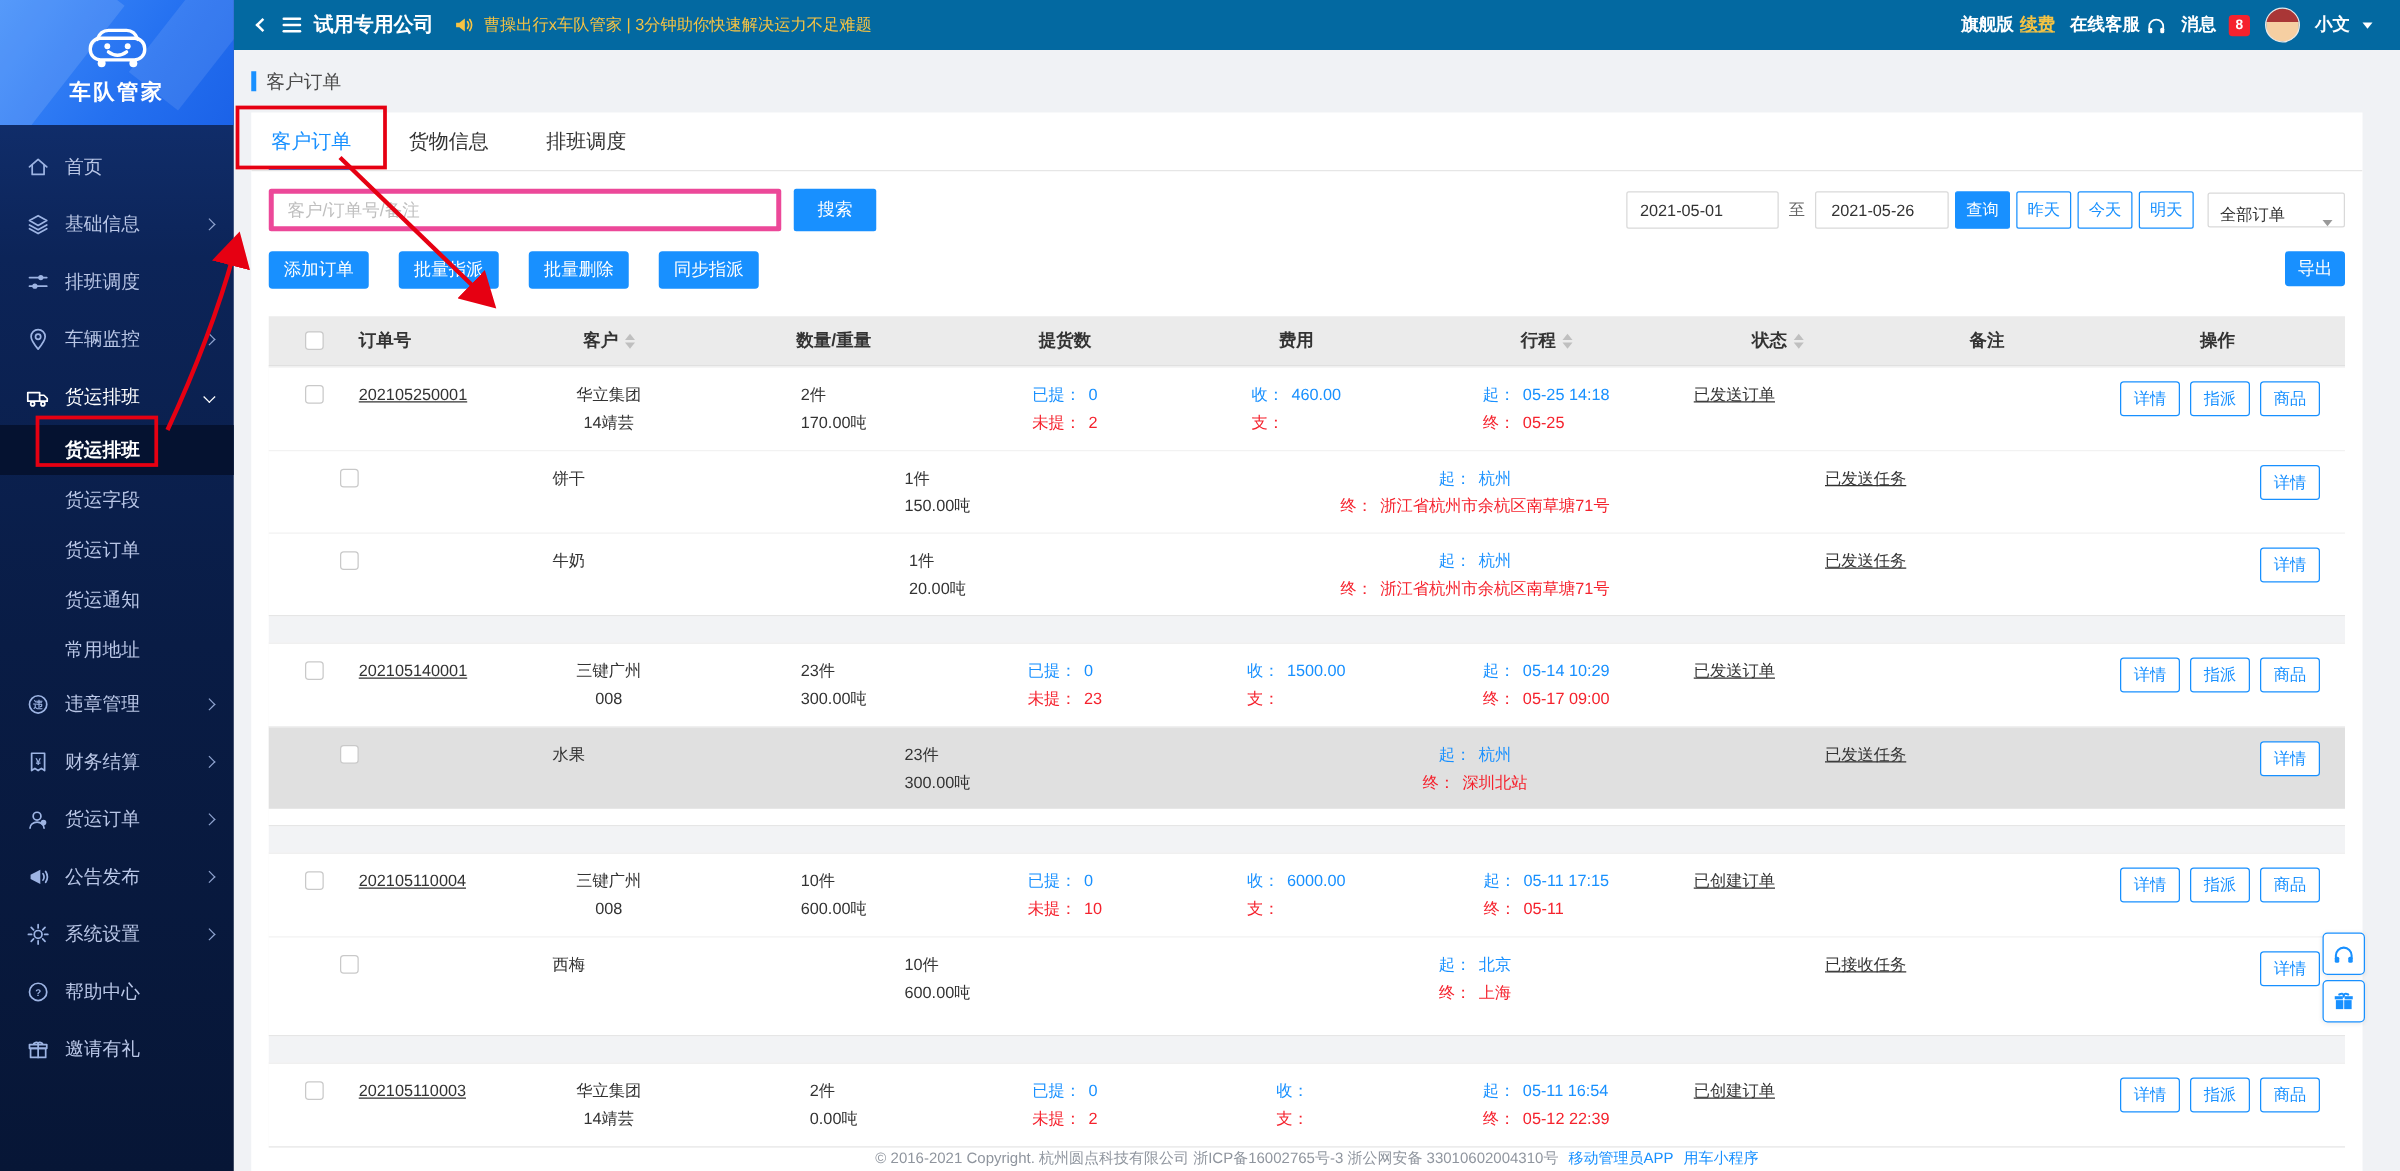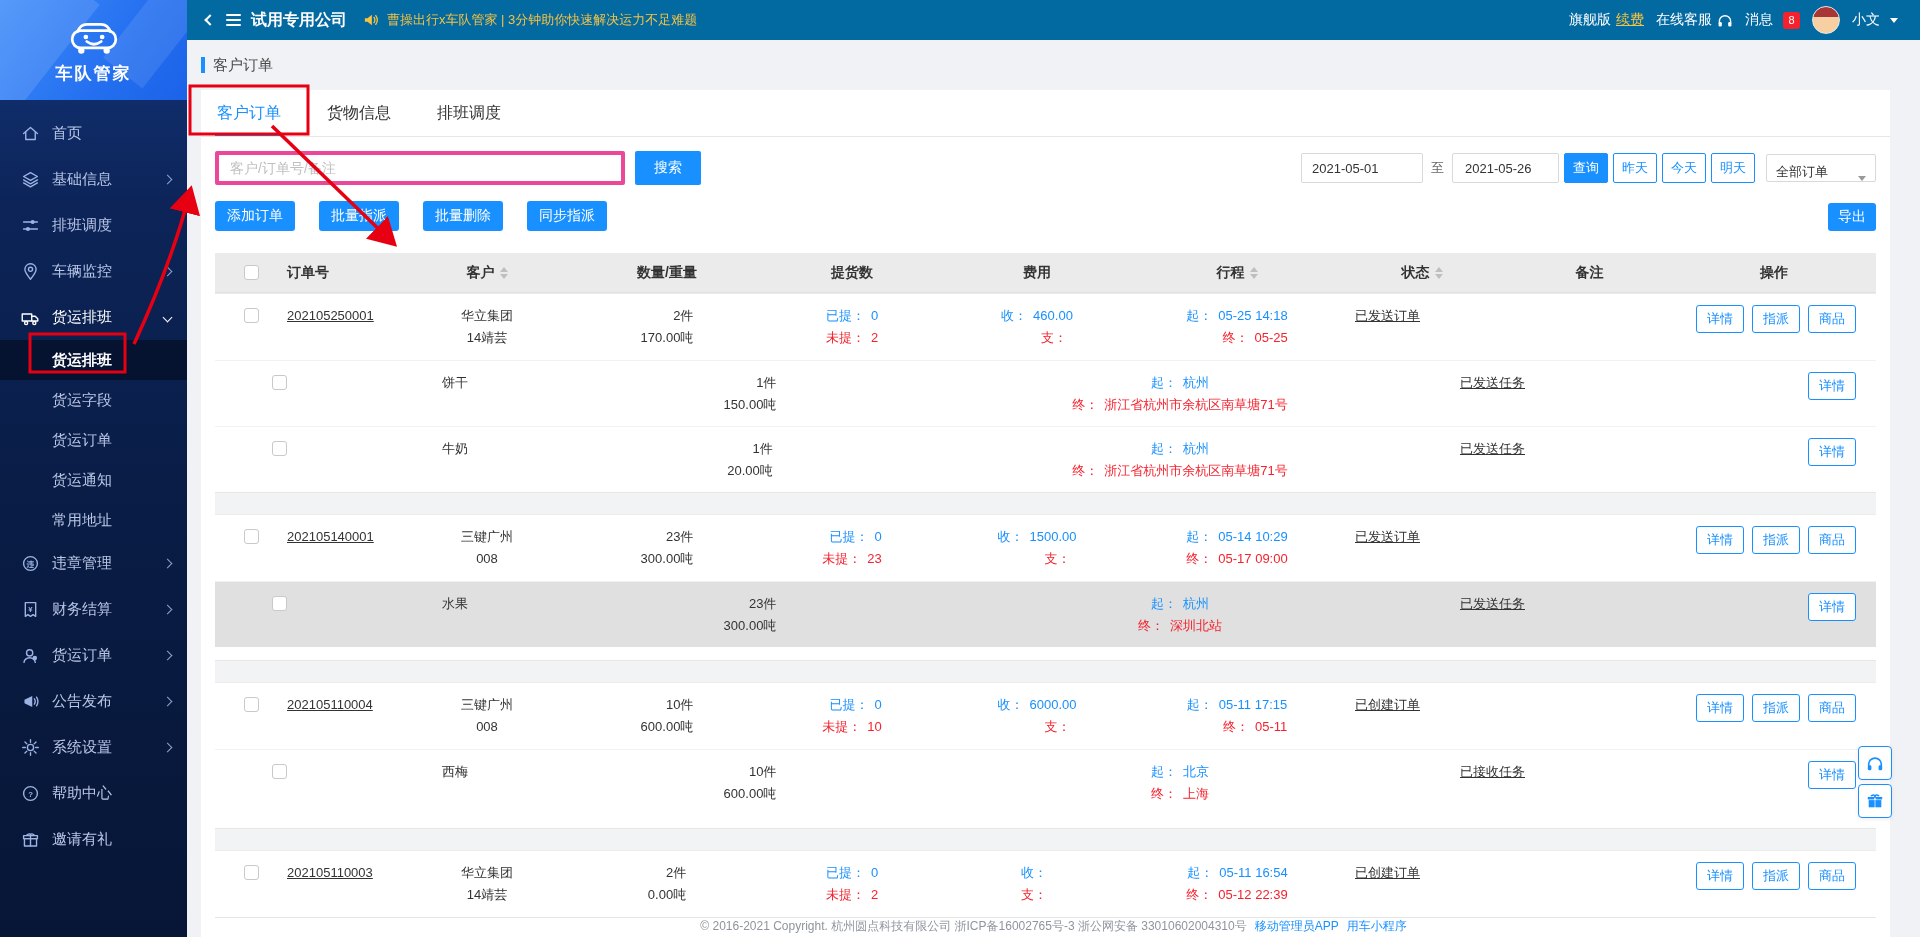--- a/index.html
+++ b/index.html
@@ -26,21 +26,21 @@
   .nav-sub{height:40px;display:flex;align-items:center;padding-left:52px;color:#b9c6e6;font-size:15px;cursor:pointer;}
   .nav-sub.active{background:#051230;color:#fff;font-weight:bold;}
   
   .topbar{position:absolute;left:187px;right:0;top:0;height:40px;background:#0369a1;display:flex;align-items:center;padding:0 22px 0 19px;color:#fff;z-index:4;}
   .tb-collapse{width:8px;height:8px;border-left:2px solid #fff;border-bottom:2px solid #fff;transform:rotate(45deg);margin-right:12px;cursor:pointer;}
   .tb-list{display:flex;flex-direction:column;gap:3px;margin-right:10px;cursor:pointer;}
   .tb-list i{display:block;width:15px;height:2px;background:#fff;border-radius:1px;}
   .tb-company{font-size:16px;font-weight:bold;margin-right:16px;}
   .tb-speaker{margin-right:8px;display:flex;}
   .tb-announce{color:#f6c343;font-size:13px;}
-  .tb-right{margin-left:auto;display:flex;align-items:center;gap:12px;font-size:14px;}
+  .tb-right{margin-left:auto;display:flex;align-items:center;gap:12px;font-size:14px;font-weight:bold;}
   .tb-renew{color:#f6c343;text-decoration:underline;cursor:pointer;}
   .tb-link{cursor:pointer;display:flex;align-items:center;gap:5px;}
   .badge{background:#f5222d;color:#fff;border-radius:3px;min-width:17px;height:17px;display:inline-flex;align-items:center;justify-content:center;font-size:11px;padding:0 3px;margin-left:5px;}
   .avatar{width:28px;height:28px;border-radius:50%;background:linear-gradient(180deg,#a93636 0 40%,#f6cfa2 40%);border:1px solid #e8e8e8;cursor:pointer;}
   .caret-w{width:0;height:0;border-left:4px solid transparent;border-right:4px solid transparent;border-top:5px solid #fff;margin-left:5px;}
   
   .main{position:absolute;left:187px;right:0;top:40px;bottom:0;}
   .page-title-row{height:50px;display:flex;align-items:center;padding-left:14px;color:#4a4a4a;font-size:15px;}
   .page-title-row .bar{display:inline-block;width:4px;height:16px;background:#1890ff;margin-right:8px;}
   .card{margin:0 30px 0 14px;background:#fff;height:847px;overflow:hidden;position:relative;}
@@ -55,21 +55,21 @@
   .search-btn{width:66px;height:34px;margin-left:10px;}
   .right-filters{margin-left:auto;display:flex;align-items:center;gap:5px;}
   .date-input{height:30px;border:1px solid #d9d9d9;border-radius:2px;padding:0 10px;font-size:13px;color:#333;outline:none;}
   .di-from{width:122px;} .di-to{width:107px;padding-left:12px;}
   .to-label{color:#666;font-size:13px;padding:0 3px;}
   .qbtn{height:30px;min-width:44px;border-radius:2px;font-size:13px;cursor:pointer;padding:0 8px;}
   .qbtn.filled{background:#1890ff;color:#fff;border:1px solid #1890ff;}
   .qbtn.outline{background:#fff;color:#1890ff;border:1px solid #1890ff;}
   .select{height:28px;width:110px;border:1px solid #d9d9d9;border-radius:2px;display:flex;align-items:flex-end;justify-content:space-between;padding:0 9px;font-size:13px;color:#333;cursor:pointer;margin-left:6px;background:#fff;}
   .caret-g{width:0;height:0;border-left:4px solid transparent;border-right:4px solid transparent;border-top:5px solid #999;}
-  .action-row{display:flex;align-items:flex-end;gap:24px;margin:16px 14px 0;}
+  .action-row{display:flex;align-items:flex-start;gap:24px;margin:16px 14px 0;}
   .act-btn{height:30px;padding:0 12px;border-radius:3px;}
   .export-btn{margin-left:auto;height:28px;padding:0 10px;border-radius:3px;}
   
   .table{margin:22px 14px 0;font-size:13px;color:#333;}
   .grid-main{display:grid;grid-template-columns:72px 120px 160px 200px 170px 200px 200px 170px 165px 1fr;}
   .grid-sub{display:grid;grid-template-columns:95px 290px 300px 560px 210px 1fr;}
   .thead{background:#ebebeb;height:40px;align-items:center;font-weight:bold;font-size:14px;border-bottom:1px solid #e0e0e0;}
   .th{display:flex;align-items:center;justify-content:center;}
   .th.left{justify-content:flex-start;}
   .sort{display:inline-flex;flex-direction:column;margin-left:5px;gap:2px;}
@@ -79,21 +79,21 @@
   .groups{background:#f2f3f5;}
   .group{background:#fff;margin-bottom:21px;border-top:1px solid #ececec;border-bottom:1px solid #e6e6e6;}
   .group:nth-child(2),.group:nth-child(3){padding-bottom:13px;}
   .trow{min-height:66px;align-items:start;}
   .trow + .trow{border-top:1px solid #f2f2f2;}
   .trow.hl{background:#e0e0e0;}
   .cell{padding-top:11px;line-height:22px;display:flex;justify-content:center;}
   .cell.left{justify-content:flex-start;text-decoration:underline;}
   .cell.endr{justify-content:flex-end;padding-right:20px;}
   .two{display:inline-flex;flex-direction:column;text-align:center;}
-  .two.la{text-align:right;}
+  .two.la{text-align:left;}
   .cb{width:15px;height:15px;border:1px solid #c9c9c9;border-radius:3px;background:#fff;display:inline-block;margin-top:3px;cursor:pointer;}
   .blue,.blue i{color:#1890ff;font-style:normal;}
   .red,.red i{color:#f5222d;font-style:normal;}
   .two i{margin-left:6px;}
   .mini{background:#fff;border:1px solid #1890ff;color:#1890ff;border-radius:3px;font-size:13px;padding:4px 10px;cursor:pointer;margin-left:8px;height:28px;}
   
   .footer{position:absolute;left:187px;right:0;bottom:2px;text-align:center;font-size:12px;color:#8f959e;z-index:40;pointer-events:none;}
   .footer a{color:#1890ff;text-decoration:none;margin-left:8px;pointer-events:auto;}
   
   .float-btn{position:absolute;width:34px;height:34px;background:#fff;border:1px solid #1890ff;border-radius:4px;display:flex;align-items:center;justify-content:center;z-index:45;cursor:pointer;box-shadow:0 1px 4px rgba(0,0,0,.08);}

